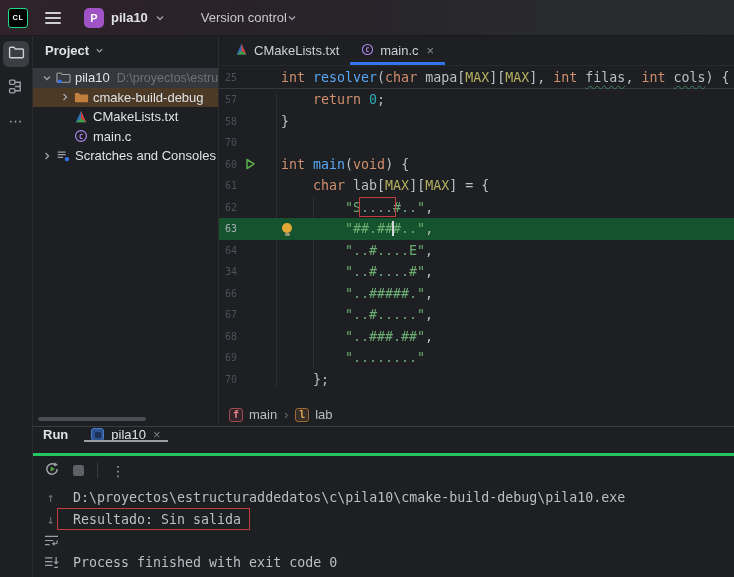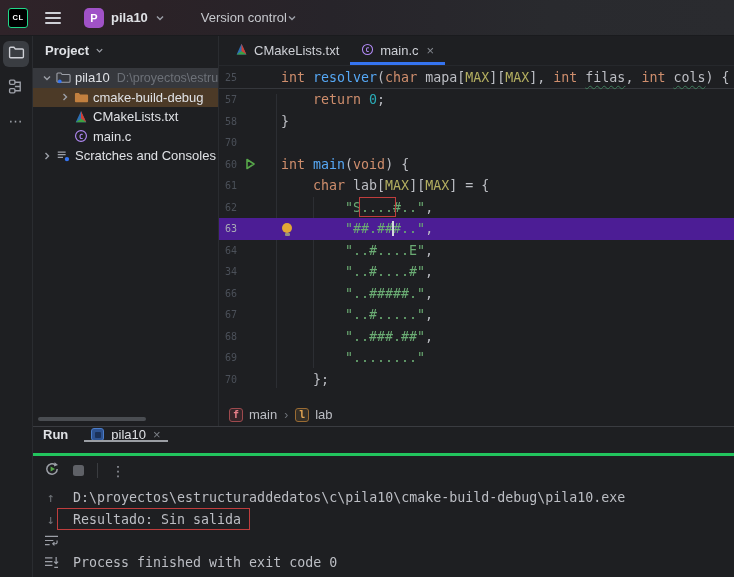--- a/index.html
+++ b/index.html
@@ -49,21 +49,21 @@
   .editor-col{ flex:1; display:flex; flex-direction:column; min-width:0;}
   .tabbar{ height:30px; flex:none; display:flex; align-items:stretch; padding-left:5px; border-bottom:1px solid #26282c;}
   .tab{ display:flex; align-items:center; gap:6px; padding:0 11px; position:relative; color:#ced0d6; cursor:pointer;}
   .tab.active::after{ content:""; position:absolute; left:0; right:0; bottom:0; height:3px; background:#3574f0;}
   .tab .close{ color:#868a91; font-size:13px; margin-left:2px;}
   .code-area{ flex:1; position:relative; overflow:hidden;
     font-family:"DejaVu Sans Mono", monospace; font-size:13.3px;}
   .guide{ position:absolute; width:1px; background:#2c2e33;}
   .erow{ display:flex; align-items:center; height:21.5px; position:relative; white-space:pre;}
   .erow.sticky{ height:23px; border-bottom:1px solid #35373c; background:#1e1f22;}
-  .erow.active{ background:#4c1d95;}
+  .erow.active{ background:#14532d;}
   .erow .num{ width:20px; padding-left:4px; flex:none; font-size:10px; color:#4b5059;text-align:center;}
   .erow.active .num{ color:#a9adb5;}
   .erow .gico{ width:22px; flex:none; display:flex; justify-content:center; align-items:center;}
   .erow .ecode{ padding-left:20px; color:#bcbec4;}
   .tk-kw{ color:#cf8e6d;} .tk-fn{ color:#56a8f5;} .tk-mc{ color:#b3ae60;}
   .tk-num{ color:#2aacb8;} .tk-str{ color:#6aab73;}
   .tk-typo{ text-decoration:underline wavy #3f7e5c 1px; text-underline-offset:3px;}
   .redbox{ position:relative;}
   .redbox::after{ content:""; position:absolute; left:-2px; right:-3px; top:-3px; bottom:-2px; border:1.5px solid #bf3d3d; pointer-events:none;}
   .caret{ display:inline-block; width:0; height:15px; border-left:2px solid #d6d8de; margin:0 -1px; vertical-align:middle; position:relative; top:-1px;}

